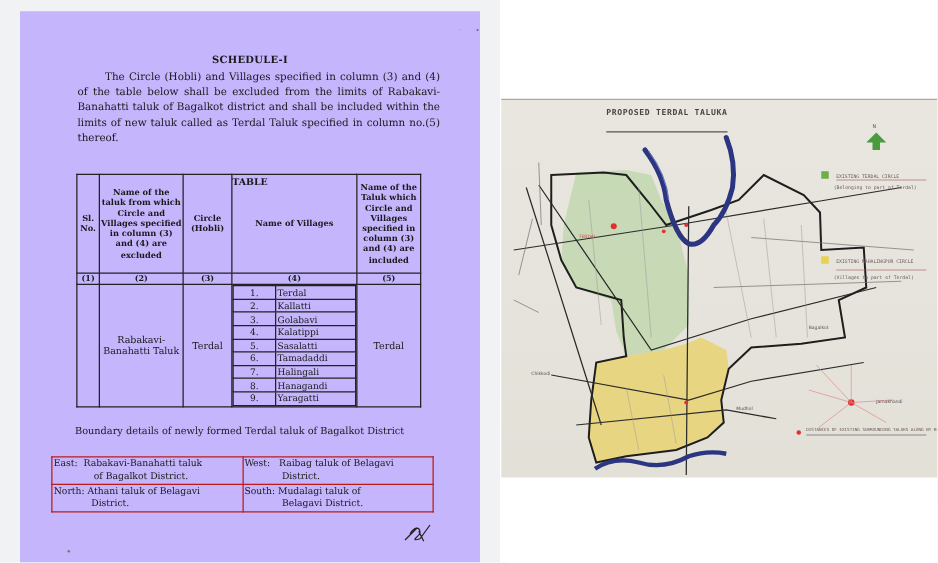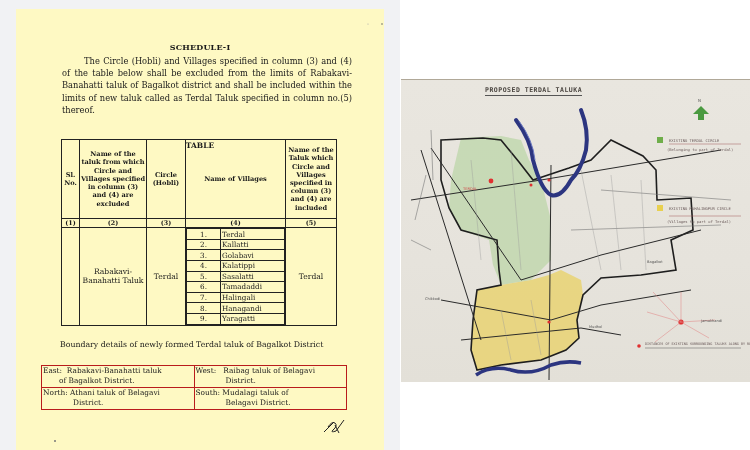--- a/index.html
+++ b/index.html
@@ -8,21 +8,21 @@
     background: #ffffff;
     font-family: "DejaVu Serif", "Liberation Serif", serif;
     color: #1a1a1a;
   }
   .left-bg {
     position: absolute; left: 0; top: 0; width: 400px; height: 450px;
     background: #f1f2f4;
   }
   .doc-page {
     position: absolute; left: 16px; top: 9px; width: 368px; height: 441px;
-    background: #fef9c3;
+    background: #c4b5fd;
   }
   .doc-title {
     position: absolute; left: 0; width: 368px; top: 33px;
     text-align: center; font-weight: bold; font-size: 8px; letter-spacing: 0.2px;
   }
   .doc-para {
     position: absolute; left: 46px; top: 46px; width: 290px;
     font-size: 8.3px; line-height: 12.2px; text-align: justify; text-indent: 22px;
   }
   .table-title {
@@ -45,36 +45,36 @@
   .body-cell { font-size: 7.6px; line-height: 9.6px; }
   .boundary-intro {
     position: absolute; left: 25px; top: 330px; width: 300px;
     font-size: 7.8px; line-height: 12px; text-indent: 19px;
   }
   table.bound {
     position: absolute; left: 25px; top: 356px; width: 306px;
     border-collapse: collapse; font-size: 7.4px; line-height: 10.4px;
   }
   table.bound td { border: 1px solid #b91c1c; padding: 0 1px; vertical-align: top; width: 50%; }
-  .b-indent { padding-left: 16px; display: block; }
+  .b-indent { padding-left: 32px; display: block; }
   .b-indent2 { padding-left: 30px; display: block; }
   .signature { position: absolute; left: 306px; top: 408px; width: 24px; height: 18px; }
   .stray-dot { position: absolute; left: 38px; top: 431px; width: 2px; height: 2px; background: #777; border-radius: 1px; }
   .scan-dots { position: absolute; left: 350px; top: 13px; width: 20px; height: 4px; }
 
   .map-frame {
     position: absolute; left: 401px; top: 79px; width: 349px; height: 302px;
     background: linear-gradient(180deg, #e9e6df 0%, #e6e3dc 60%, #e3e0d8 100%);
     border-top: 1px solid #b0a898;
     overflow: hidden;
   }
   .map-title {
     position: absolute; left: 84px; top: 6px; font-family: "DejaVu Sans Mono", monospace;
     font-size: 6.5px; font-weight: bold; color: #4a4540; letter-spacing: 0.5px;
-    border-bottom: 1px solid #555; padding-bottom: 1px; text-align: center;
+    border-bottom: 1px solid #555; padding-bottom: 11px; text-align: center;
   }
   .map-svg { position: absolute; left: 0; top: 0; }
   .map-label {
     position: absolute; font-family: "DejaVu Sans", sans-serif; font-size: 3.6px; color: #555;
     white-space: nowrap;
   }
   .map-label.red { color: #d04848; }
   .legend-text {
     position: absolute; font-family: "DejaVu Sans Mono", monospace; font-size: 3.8px; color: #6a5a5a;
     white-space: nowrap;

